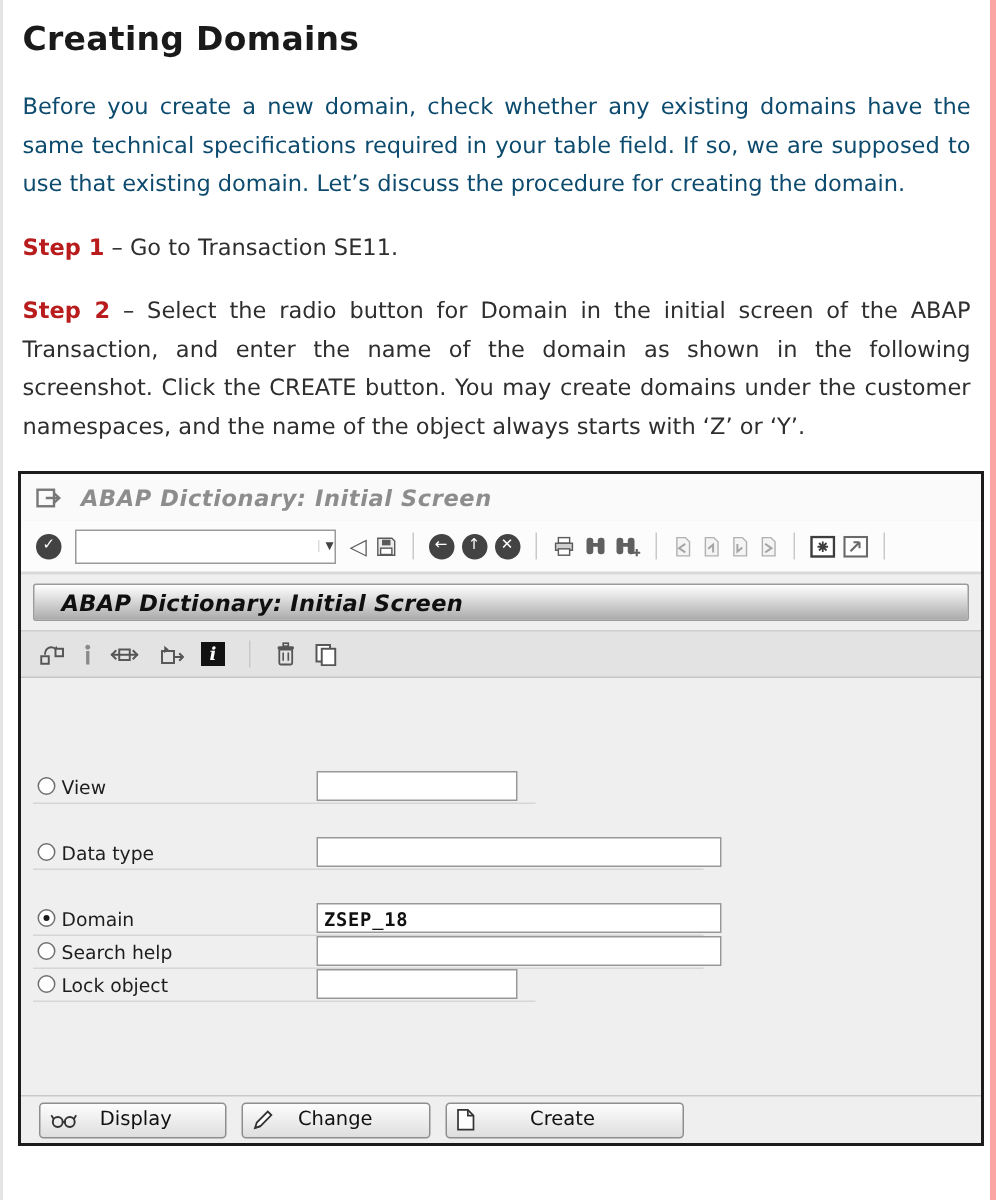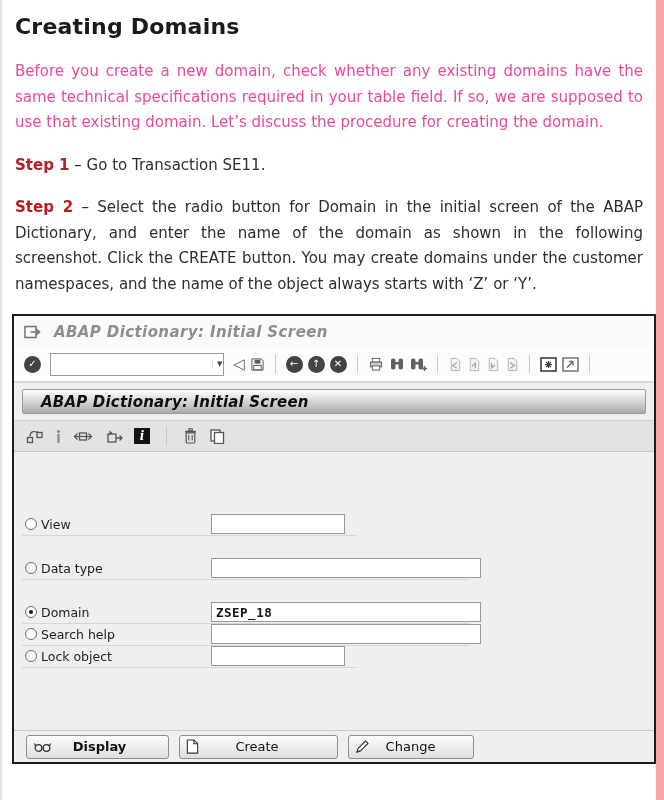--- a/index.html
+++ b/index.html
@@ -1,23 +1,23 @@
 <!DOCTYPE html>
 <html><head>
 <meta charset="utf-8">
 <style>
   html,body{margin:0;padding:0;background:#fff;}
   .page{
     width:664px;height:800px;box-sizing:border-box;position:relative;
-    background:#fff;border-left:2px solid #e4e4e4;border-right:8px solid #fca5a5;
+    background:#fff;border-left:2px solid #e4e4e4;border-right:4px solid #fca5a5;
     font-family:"DejaVu Sans",sans-serif;color:#2b2b2b;overflow:hidden;
   }
   .content{padding:0 13px;}
   h1.title{font-size:22px;font-weight:600;color:#1a1a1a;margin:14px 0 20px 0;letter-spacing:.2px;}
-  p.body-text{font-size:15px;line-height:25.5px;text-align:justify;margin:0 0 17px 0;color:#ec4899;}
+  p.body-text{font-size:15px;line-height:25.5px;text-align:justify;margin:0 0 17px 0;color:#0c4a6e;}
   p.step{font-size:15px;line-height:25.5px;text-align:justify;margin:0 0 17px 0;color:#2e2e2e;}
   p.step b{color:#b91c1c;}
 
   
   .sapwin{
     width:644px;height:450px;margin:6px 0 0 -3px;box-sizing:border-box;
     border:2px solid #1c1c1c;background:#efefef;display:flex;flex-direction:column;
   }
   .titlebar{height:31px;background:#fafafa;display:flex;align-items:center;padding:0 10px;flex:0 0 auto;}
   .titlebar-text{font-size:15px;font-weight:bold;font-style:italic;color:#8d8d8d;margin-left:12px;letter-spacing:.4px;}
@@ -53,39 +53,39 @@
   .fld{position:absolute;left:189px;top:0px;height:20px;box-sizing:border-box;background:#fff;
     border:1px solid #989898;font-size:13px;padding:0 4px;outline:none;color:#111;}
   .fld.md{width:134px;} .fld.lg{width:270px;} .fld.sm{width:46px;}
   .fld.mono{font-family:"DejaVu Sans Mono",monospace;font-weight:bold;font-size:12.5px;letter-spacing:.5px;}
 
   .btnbar{height:31px;background:#efefef;border-top:1px solid #c9c9c9;display:flex;align-items:center;
     padding-left:12px;gap:10px;flex:0 0 auto;}
   .sap-btn{height:24px;box-sizing:border-box;border:1px solid #8e8e8e;border-radius:3px;
     background:linear-gradient(#fdfdfd,#dedede);display:flex;align-items:center;padding:0 6px;cursor:pointer;}
   .sap-btn .lbl{flex:1;text-align:center;font-size:13px;color:#111;margin-right:16px;}
-  .sap-btn.b1{width:143px;font-weight:bold;} .sap-btn.b2{width:126px;} .sap-btn.b3{width:159px;}
+  .sap-btn.b1{width:125px;} .sap-btn.b2{width:126px;} .sap-btn.b3{width:159px;}
 </style>
 </head>
 <body>
 
 <div class="page">
   <div class="content">
     <h1 class="title">Creating Domains</h1>
 
     <p class="body-text">Before you create a new domain, check whether any existing domains have the same technical specifications required in your table field. If so, we are supposed to use that existing domain. Let’s discuss the procedure for creating the domain.</p>
 
     <p class="step">
       <b>Step 1</b>
       <span>– Go to Transaction SE11.</span>
     </p>
 
     <p class="step">
       <b>Step 2</b>
-      <span>– Select the radio button for Domain in the initial screen of the ABAP Dictionary, and enter the name of the domain as shown in the following screenshot. Click the CREATE button. You may create domains under the customer namespaces, and the name of the object always starts with ‘Z’ or ‘Y’.</span>
+      <span>– Select the radio button for Domain in the initial screen of the ABAP Transaction, and enter the name of the domain as shown in the following screenshot. Click the CREATE button. You may create domains under the customer namespaces, and the name of the object always starts with ‘Z’ or ‘Y’.</span>
     </p>
 
     <div class="sapwin">
 
       <div class="titlebar">
         <span class="svg-icon">
           <svg width="18" height="14" viewBox="0 0 18 14">
             <rect x="1" y="1.5" width="11" height="11" fill="none" stroke="#787878" stroke-width="1.6"></rect>
             <path d="M6.5 7h8.5" stroke="#787878" stroke-width="1.6" fill="none"></path>
             <path d="M12 3.8 L15.5 7 L12 10.2" fill="none" stroke="#787878" stroke-width="1.6"></path>
@@ -268,35 +268,35 @@
         <div class="sap-btn b1">
           <span class="svg-icon">
             <svg width="20" height="13" viewBox="0 0 20 13">
               <circle cx="5.5" cy="8" r="3.3" fill="none" stroke="#333" stroke-width="1.3"></circle>
               <circle cx="13.5" cy="8" r="3.3" fill="none" stroke="#333" stroke-width="1.3"></circle>
               <path d="M8.8 8h2M2.8 6 1.2 3.5M16.2 6l1.6-2.5" fill="none" stroke="#333" stroke-width="1.2"></path>
             </svg>
           </span>
           <span class="lbl">Display</span>
         </div>
+        <div class="sap-btn b2">
+          <span class="svg-icon">
+            <svg width="15" height="15" viewBox="0 0 15 15">
+              <path d="M2 13l1.2-3.6L10.5 2l2.4 2.4-7.3 7.4z" fill="#fff" stroke="#333" stroke-width="1.2"></path>
+              <path d="M2 13l3.6-1.2" stroke="#333" stroke-width="1.2"></path>
+            </svg>
+          </span>
+          <span class="lbl">Change</span>
+        </div>
         <div class="sap-btn b3">
           <span class="svg-icon">
             <svg width="13" height="15" viewBox="0 0 13 16">
               <path d="M1 1h7l4 4v10H1z" fill="#fff" stroke="#333" stroke-width="1.2"></path>
               <path d="M8 1v4h4" fill="none" stroke="#333" stroke-width="1.2"></path>
             </svg>
           </span>
           <span class="lbl">Create</span>
         </div>
-        <div class="sap-btn b2">
-          <span class="svg-icon">
-            <svg width="15" height="15" viewBox="0 0 15 15">
-              <path d="M2 13l1.2-3.6L10.5 2l2.4 2.4-7.3 7.4z" fill="#fff" stroke="#333" stroke-width="1.2"></path>
-              <path d="M2 13l3.6-1.2" stroke="#333" stroke-width="1.2"></path>
-            </svg>
-          </span>
-          <span class="lbl">Change</span>
-        </div>
       </div>
 
     </div>
   </div>
 </div>
 
 </body></html>

